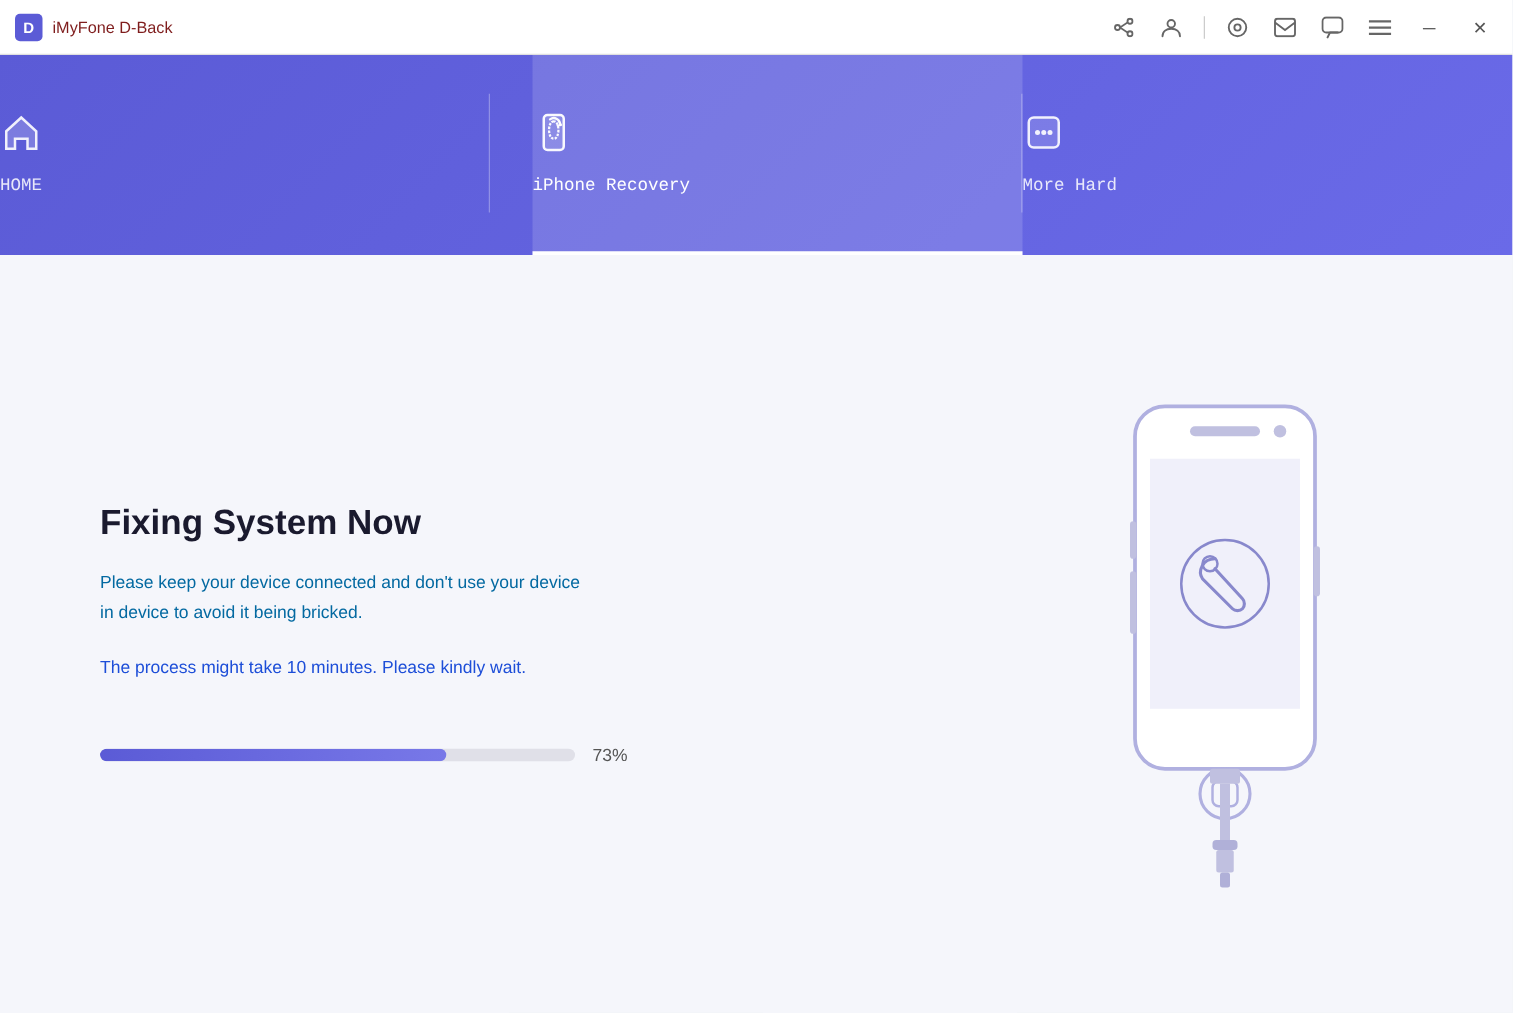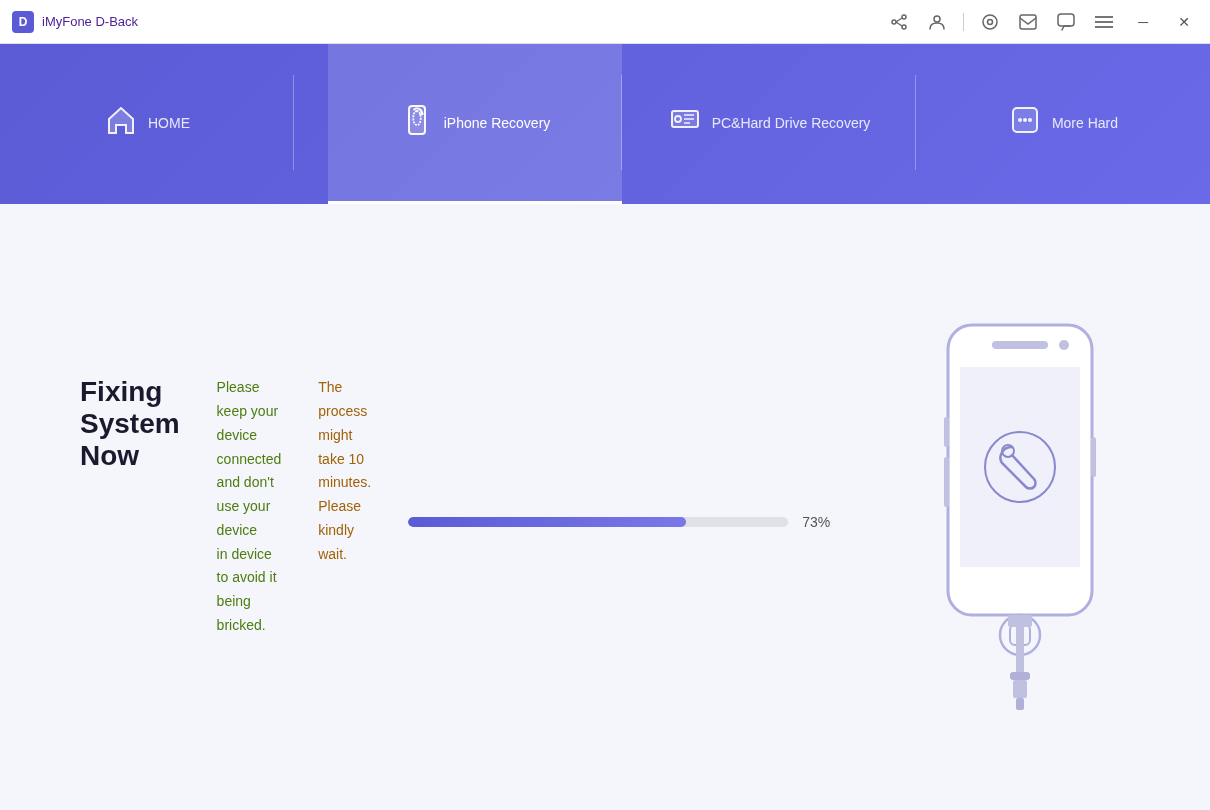--- a/index.html
+++ b/index.html
@@ -33,21 +33,21 @@
       border-radius: 4px;
       display: flex;
       align-items: center;
       justify-content: center;
       color: white;
       font-size: 12px;
       font-weight: bold;
     }
     .title-bar-title {
       font-size: 13px;
-      color: #4c1d95;
+      color: #7f1d1d;
       font-weight: 500;
     }
     .title-bar-controls {
       display: flex;
       align-items: center;
       gap: 14px;
     }
     .title-bar-controls .icon-btn {
       background: none;
       border: none;
@@ -79,28 +79,29 @@
 
     
     .nav-bar {
       display: flex;
       background: linear-gradient(135deg, #5b5bd6 0%, #6a6ae8 100%);
       height: 160px;
     }
     .nav-item {
       flex: 1;
       display: flex;
-      align-items: center;
+      flex-direction: column;
       justify-content: center;
       gap: 10px;
       cursor: pointer;
       border-bottom: 3px solid transparent;
       color: rgba(255,255,255,0.85);
       transition: background 0.2s;
       position: relative;
+      font-family: Liberation Mono, monospace;
     }
     .nav-item.active {
       background: rgba(255,255,255,0.15);
       border-bottom: 3px solid #ffffff;
       color: #ffffff;
       margin-left: 34px;
     }
     .nav-item .nav-icon {
       font-size: 32px;
       line-height: 1;
@@ -126,39 +127,39 @@
       height: calc(810px - 44px - 160px);
       display: flex;
       align-items: center;
       padding: 0 80px;
       gap: 40px;
     }
 
     .content-left {
       flex: 1;
       display: flex;
-      flex-direction: row;
-      gap: 37px;
+      flex-direction: column;
+      gap: 20px;
     }
 
     .fixing-title {
       font-size: 28px;
       font-weight: 700;
       color: #1a1a2e;
     }
 
     .fixing-description {
       font-size: 14px;
-      color: #4d7c0f;
+      color: #0369a1;
       line-height: 1.7;
     }
 
     .fixing-note {
       font-size: 14px;
-      color: #a16207;
+      color: #1d4ed8;
       line-height: 1.7;
     }
 
     .progress-section {
       margin-top: 30px;
       display: flex;
       align-items: center;
       gap: 14px;
     }
     .progress-bar-container {
@@ -271,32 +272,20 @@
       <svg width="34" height="34" viewBox="0 0 34 34" fill="none">
         <rect x="9" y="3" width="16" height="28" rx="3" stroke="rgba(255,255,255,0.95)" stroke-width="2" fill="rgba(255,255,255,0.15)"></rect>
         <path d="M17 8 C12 8 12 22 17 22 C22 22 22 8 17 8" stroke="rgba(255,255,255,0.95)" stroke-width="1.8" fill="none" stroke-dasharray="2 1"></path>
         <path d="M14 6.5 A5 5 0 0 1 22 11" stroke="rgba(255,255,255,0.95)" stroke-width="1.8" fill="none" stroke-linecap="round"></path>
         <path d="M21 8l2 3-3 0.5" stroke="rgba(255,255,255,0.95)" stroke-width="1.5" fill="none" stroke-linecap="round" stroke-linejoin="round"></path>
       </svg>
     </div>
     <span class="nav-label">iPhone Recovery</span>
   </div>
 
-  <div class="nav-item">
-    <div class="nav-icon">
-      <svg width="34" height="34" viewBox="0 0 34 34" fill="none">
-        <rect x="4" y="8" width="26" height="16" rx="2" stroke="rgba(255,255,255,0.9)" stroke-width="2" fill="rgba(255,255,255,0.15)"></rect>
-        <circle cx="10" cy="16" r="3" stroke="rgba(255,255,255,0.9)" stroke-width="1.8"></circle>
-        <line x1="16" y1="12" x2="26" y2="12" stroke="rgba(255,255,255,0.9)" stroke-width="1.5"></line>
-        <line x1="16" y1="16" x2="26" y2="16" stroke="rgba(255,255,255,0.9)" stroke-width="1.5"></line>
-        <line x1="16" y1="20" x2="22" y2="20" stroke="rgba(255,255,255,0.9)" stroke-width="1.5"></line>
-      </svg>
-    </div>
-    <span class="nav-label">PC&amp;Hard Drive Recovery</span>
-  </div>
 
   <div class="nav-item">
     <div class="nav-icon">
       <svg width="34" height="34" viewBox="0 0 34 34" fill="none">
         <rect x="5" y="5" width="24" height="24" rx="4" stroke="rgba(255,255,255,0.9)" stroke-width="2" fill="rgba(255,255,255,0.15)"></rect>
         <circle cx="12" cy="17" r="2" fill="rgba(255,255,255,0.9)"></circle>
         <circle cx="17" cy="17" r="2" fill="rgba(255,255,255,0.9)"></circle>
         <circle cx="22" cy="17" r="2" fill="rgba(255,255,255,0.9)"></circle>
       </svg>
     </div>

